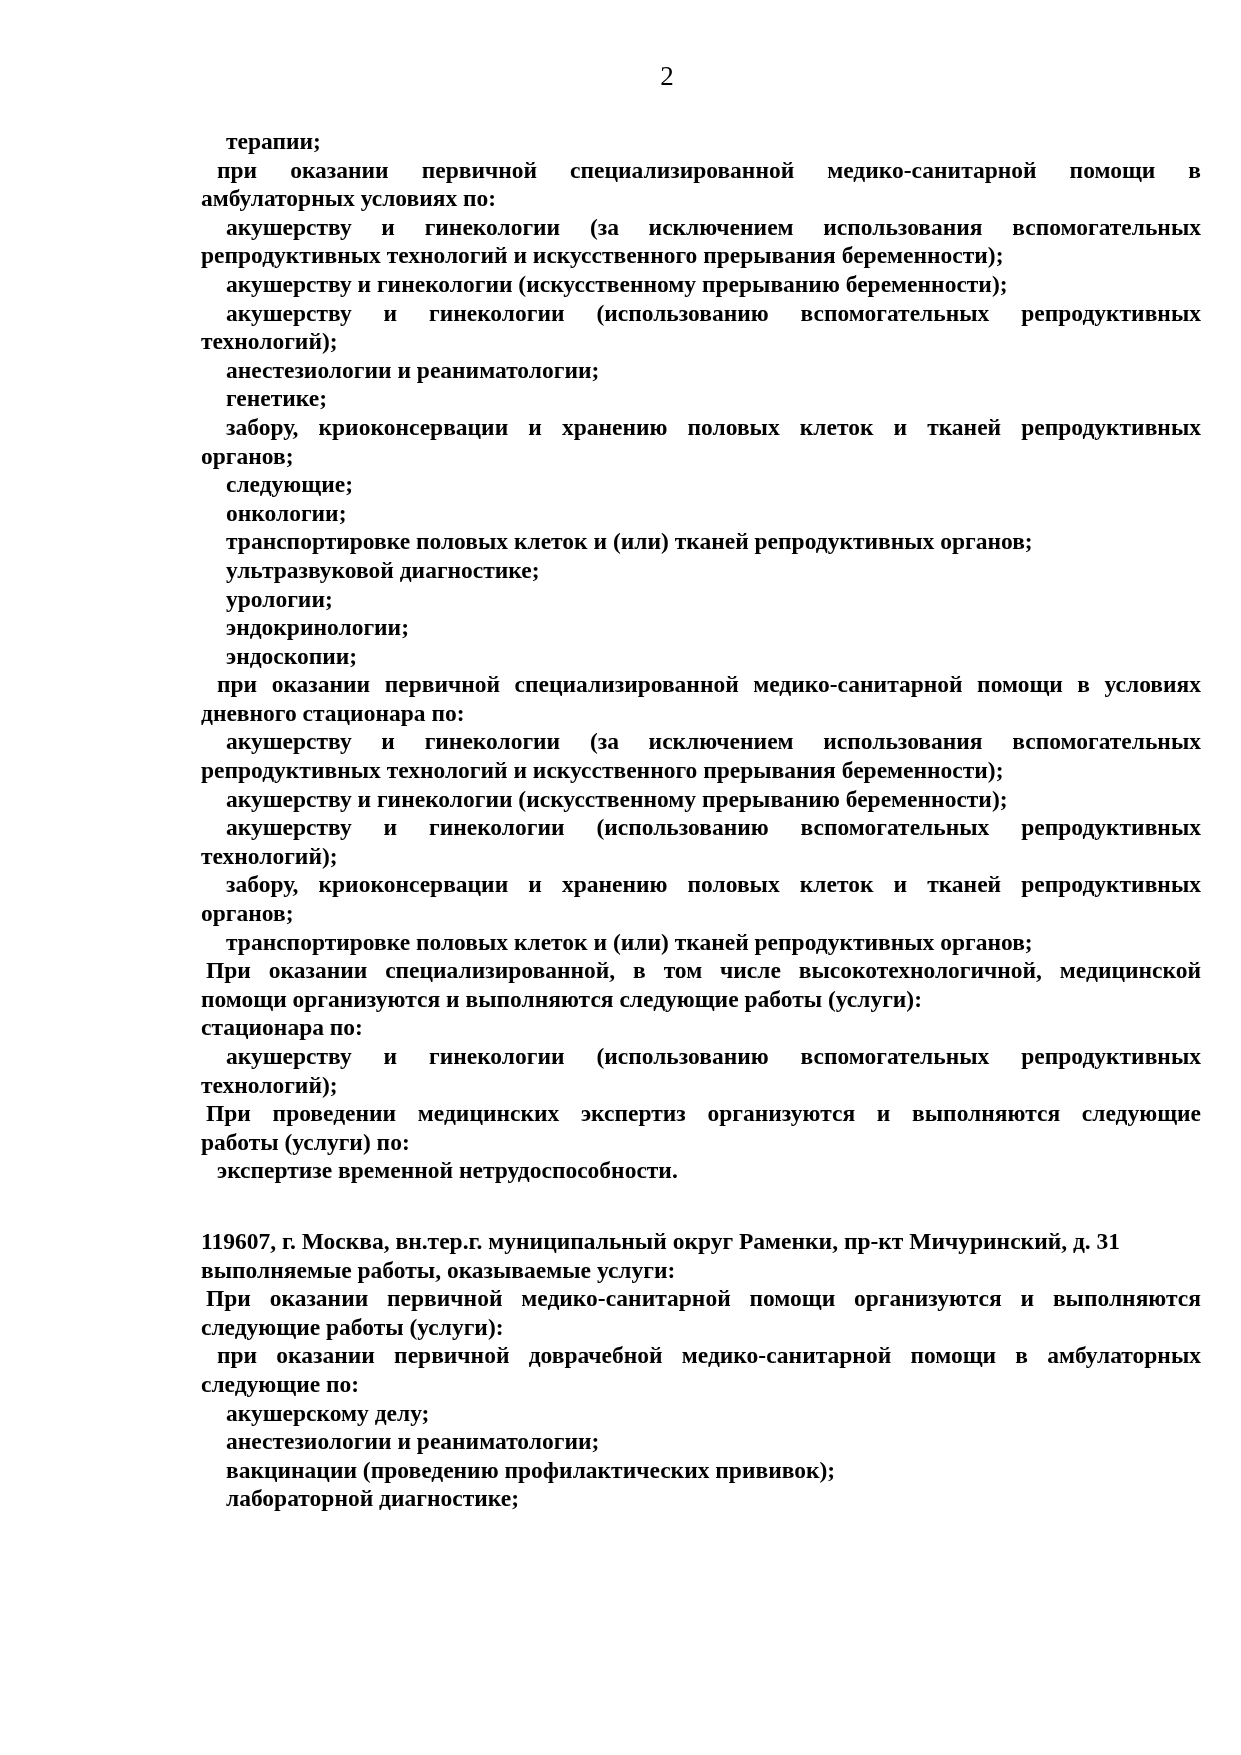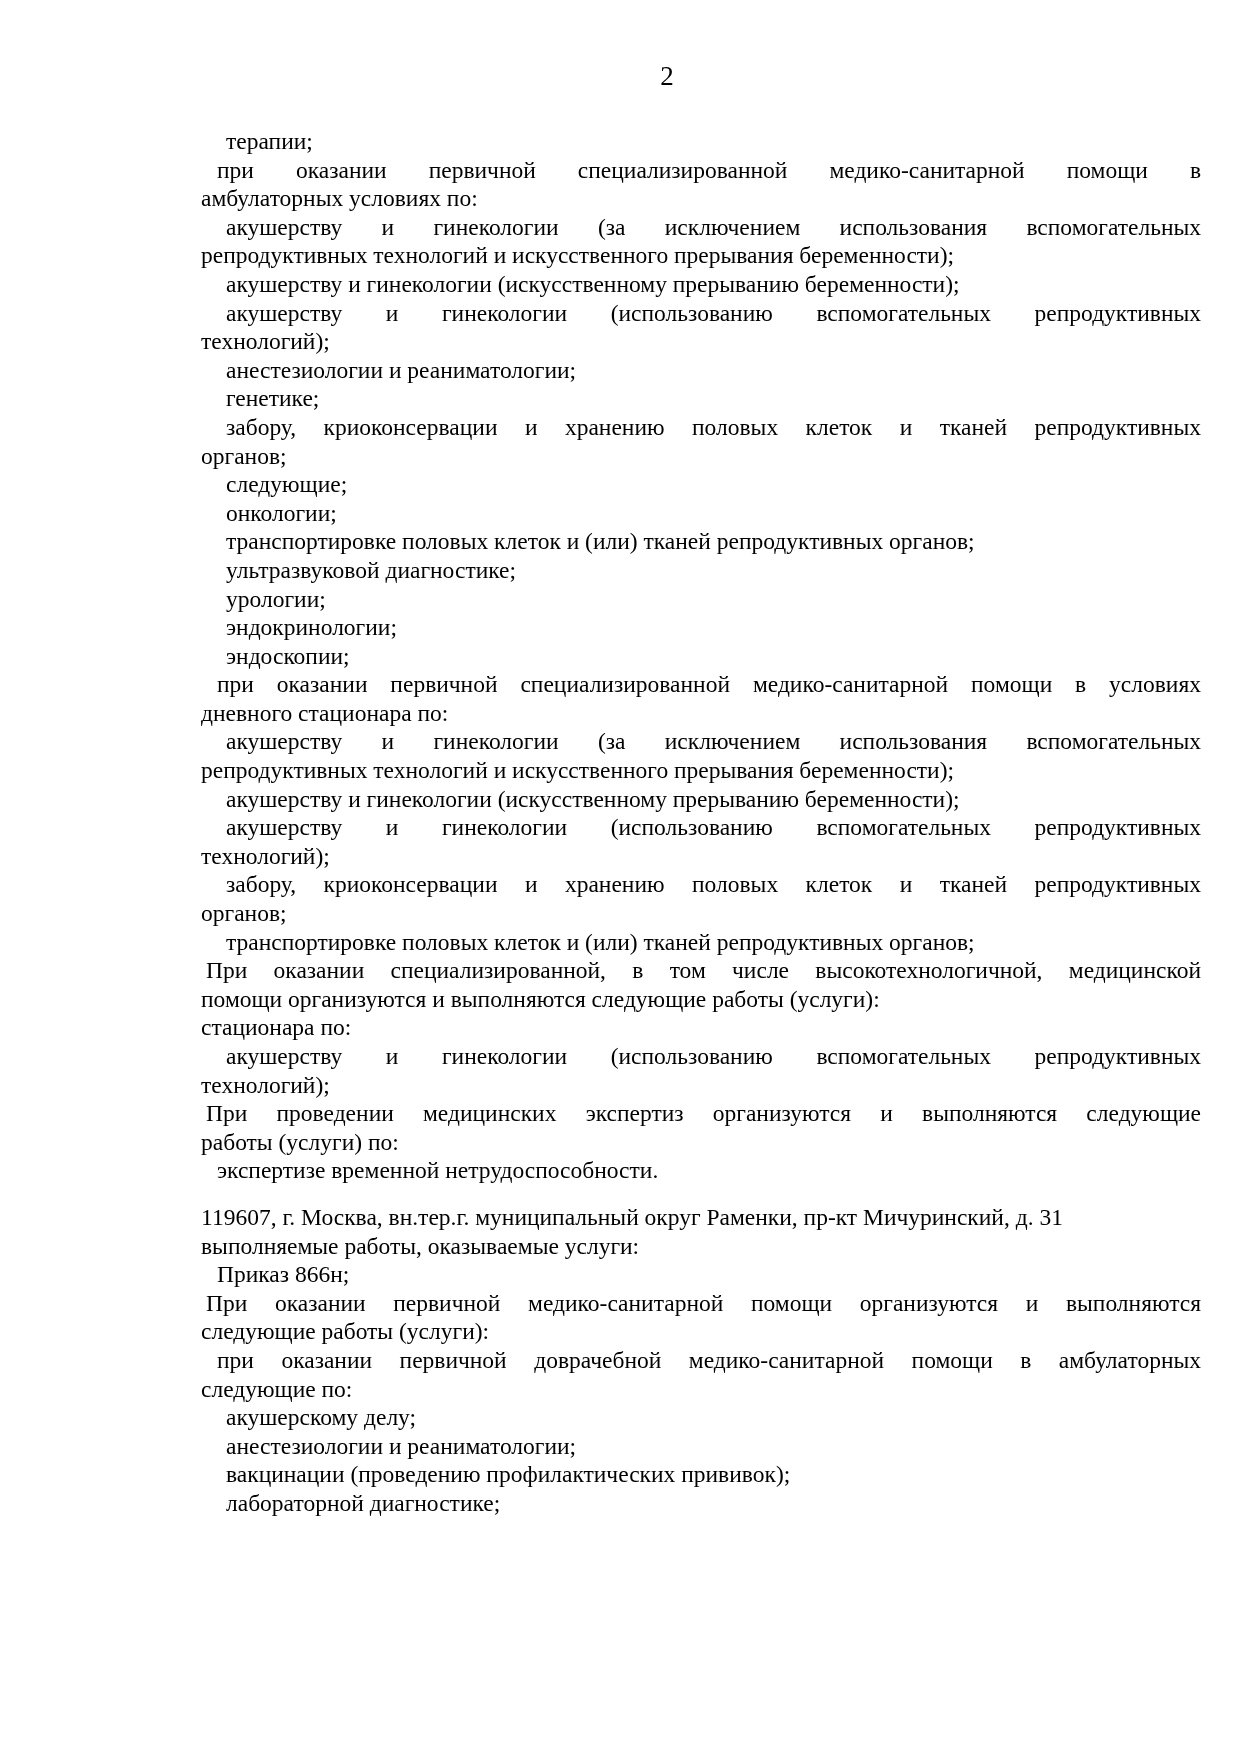--- a/index.html
+++ b/index.html
@@ -25,23 +25,24 @@
     font-size: 27px;
     line-height: 30px;
   }
   .content {
     position: absolute;
     top: 127px;
     left: 201px;
     width: 1000px;
     font-size: 23.5px;
     line-height: 28.6px;
+    font-weight: bold;
   }
   .section + .section {
-    margin-top: 18px;
+    margin-top: 42px;
   }
   .line {
     min-height: 28.6px;
     white-space: nowrap;
   }
   .line.just {
     white-space: normal;
     text-align: justify;
     text-align-last: justify;
     -moz-text-align-last: justify;
@@ -148,23 +149,20 @@
         </div>
       </div>
       <div class="section">
         <div class="paragraph">
           <div class="line">119607, г. Москва, вн.тер.г. муниципальный округ Раменки, пр-кт Мичуринский, д. 31</div>
         </div>
         <div class="paragraph">
           <div class="line">выполняемые работы, оказываемые услуги:</div>
         </div>
         <div class="paragraph">
-          <div class="line ind-run">Приказ 866н;</div>
-        </div>
-        <div class="paragraph">
           <div class="line ind-head just">При оказании первичной медико-санитарной помощи организуются и выполняются</div>
           <div class="line">следующие работы (услуги):</div>
         </div>
         <div class="paragraph">
           <div class="line ind-run just">при оказании первичной доврачебной медико-санитарной помощи в амбулаторных</div>
           <div class="line">следующие по:</div>
         </div>
         <div class="paragraph">
           <div class="line ind-item">акушерскому делу;</div>
         </div>

